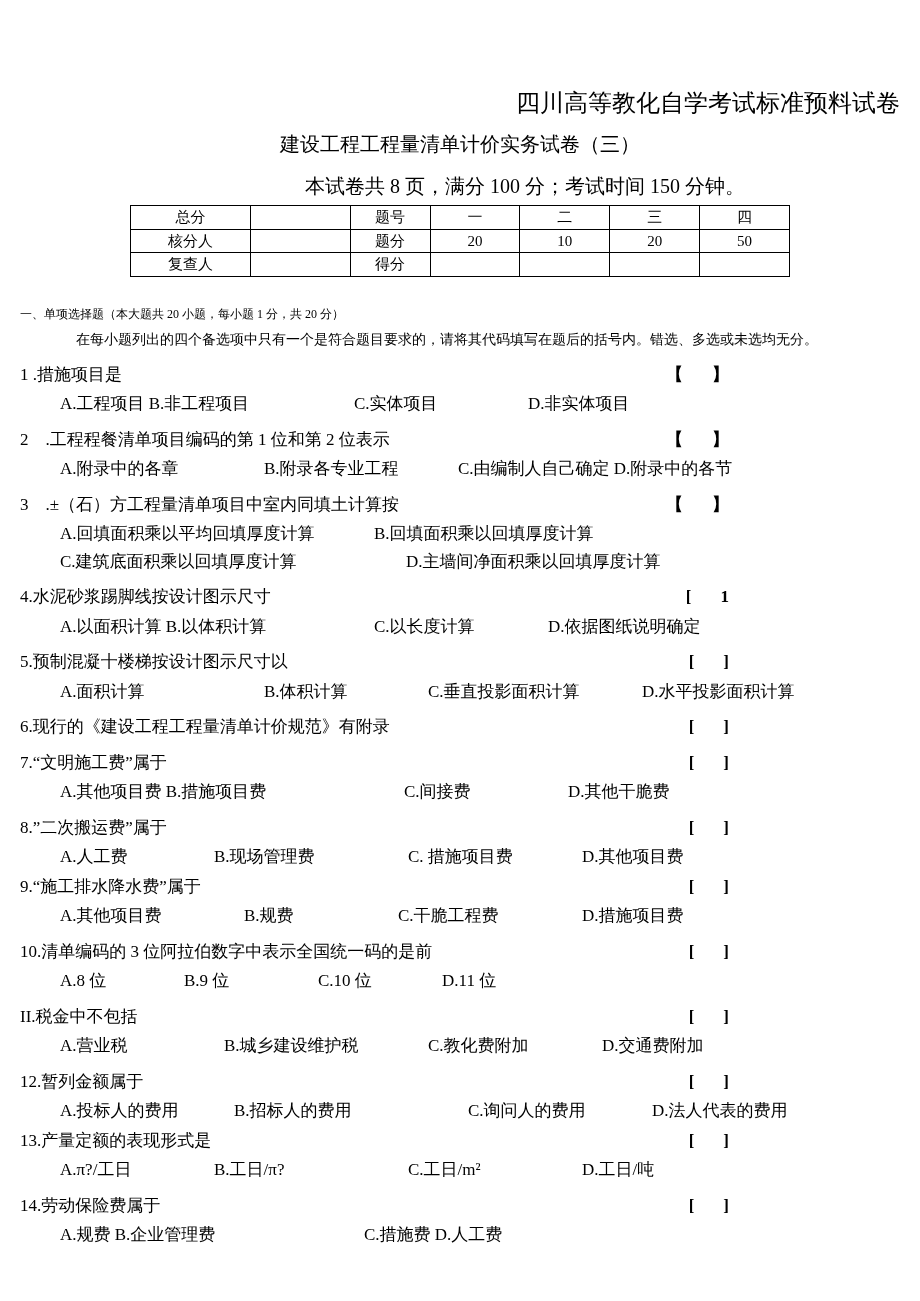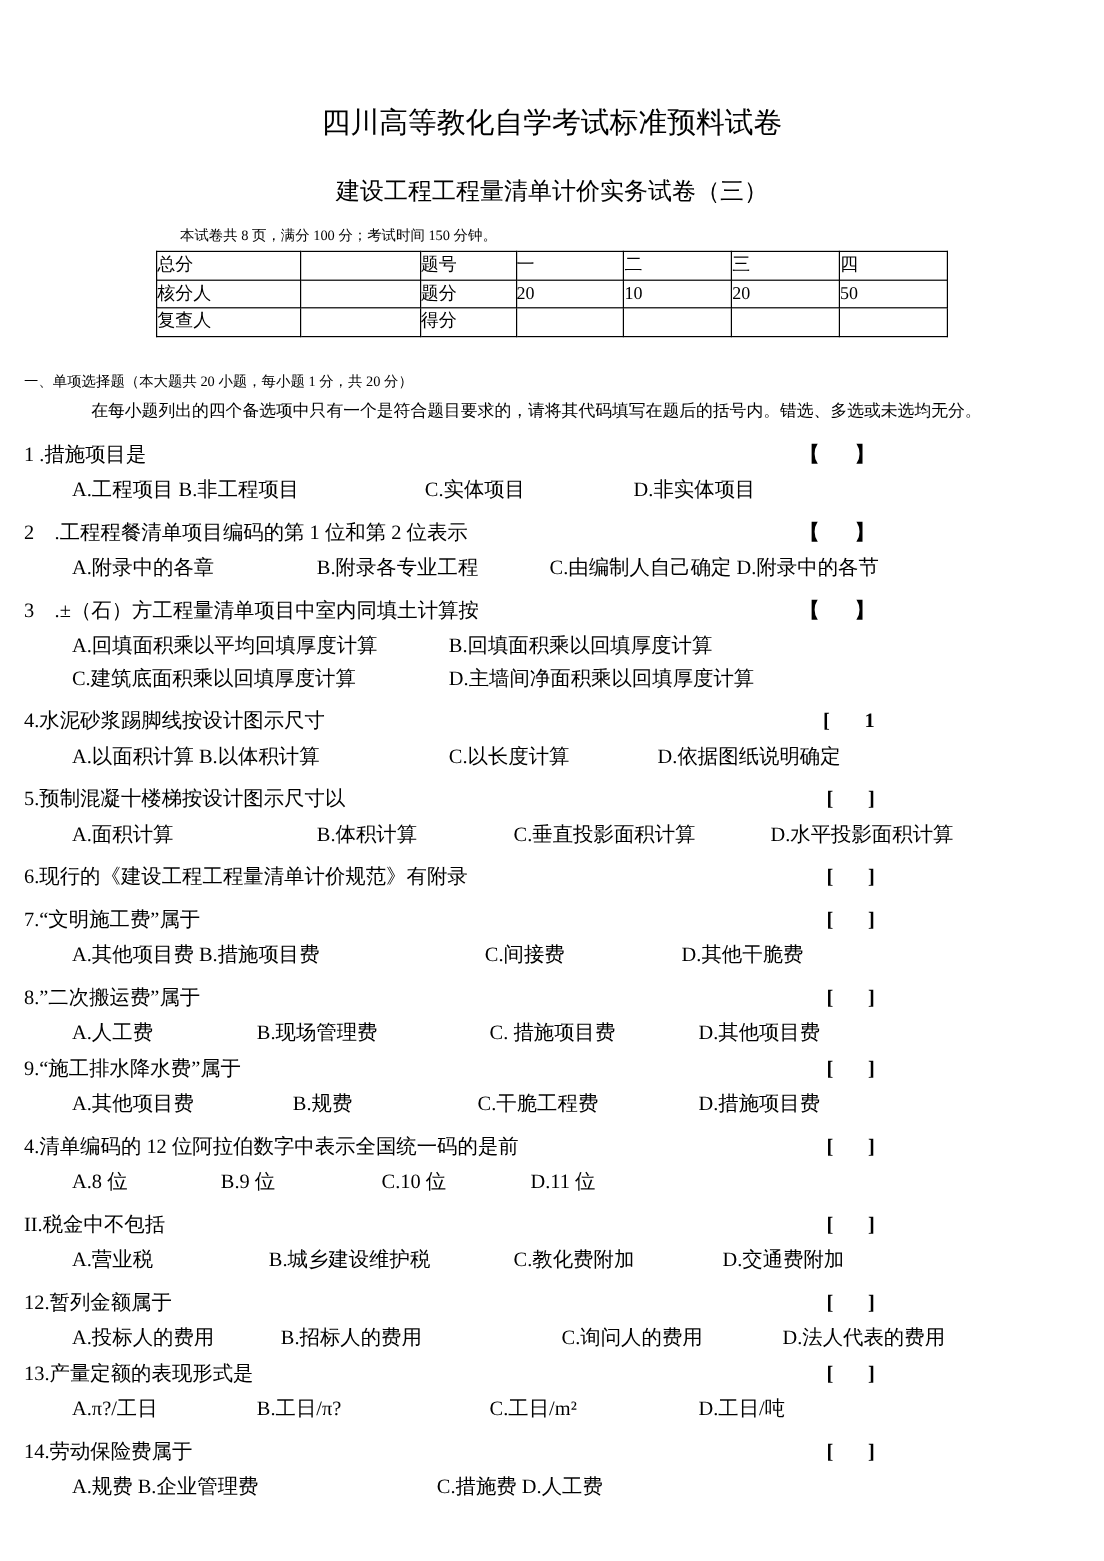--- a/index.html
+++ b/index.html
@@ -6,45 +6,45 @@
     body {
       font-family: "SimSun", "宋体", serif;
       font-size: 15px;
       color: #000;
       background: #fff;
       width: 920px;
       padding: 85px 20px 20px 20px;
       line-height: 1.5;
     }
     .title-main {
-      text-align: center;
+      text-align: right;
       font-size: 24px;
       font-weight: normal;
-      margin-bottom: 24px;
+      margin-bottom: 8px;
     }
     .title-sub {
       text-align: center;
       font-size: 20px;
       font-weight: normal;
       margin-bottom: 12px;
     }
     .exam-info {
-      text-align: left;
+      text-align: center;
       margin-left: 130px;
-      font-size: 12px;
+      font-size: 20px;
       margin-bottom: 4px;
     }
     .score-table {
       border-collapse: collapse;
       margin: 0 auto 28px auto;
       width: 660px;
     }
     .score-table td {
       border: 1px solid #000;
-      text-align: left;
+      text-align: center;
       height: 22px;
       font-size: 15px;
     }
     .score-table .c1 { width: 120px; }
     .score-table .c2 { width: 100px; }
     .score-table .c3 { width: 80px; }
     .score-table .c4 { width: 90px; }
     .score-table .c5 { width: 90px; }
     .score-table .c6 { width: 90px; }
     .score-table .c7 { width: 90px; }
@@ -73,21 +73,21 @@
       font-weight: bold;
       white-space: nowrap;
       letter-spacing: 6px;
     }
     .opts {
       margin: 4px 0 0 40px;
       display: flex;
       flex-wrap: wrap;
     }
     .opts span { margin-right: 24px; white-space: nowrap; }
-    .opts-row2 { margin-top: 2px; }
+    .opts-row2 { margin-top: 2px; gap: 32px; }
   </style>
 </head>
 <body>
 
 <h1 class="title-main">四川高等教化自学考试标准预料试卷</h1>
 <h2 class="title-sub">建设工程工程量清单计价实务试卷（三）</h2>
 <div class="exam-info">本试卷共 8 页，满分 100 分；考试时间 150 分钟。</div>
 
 <table class="score-table">
   <tbody>
@@ -228,21 +228,21 @@
   <div class="opts">
     <span style="width:160px">A.其他项目费</span>
     <span style="width:130px">B.规费</span>
     <span style="width:160px">C.干脆工程费</span>
     <span>D.措施项目费</span>
   </div>
 </div>
 
 <div class="q">
   <div class="q-line">
-    <span class="q-text">4.清单编码的 12 位阿拉伯数字中表示全国统一码的是前</span>
+    <span class="q-text">10.清单编码的 3 位阿拉伯数字中表示全国统一码的是前</span>
     <span class="bracket">[　]</span>
   </div>
   <div class="opts">
     <span style="width:100px">A.8 位</span>
     <span style="width:110px">B.9 位</span>
     <span style="width:100px">C.10 位</span>
     <span>D.11 位</span>
   </div>
 </div>
 

